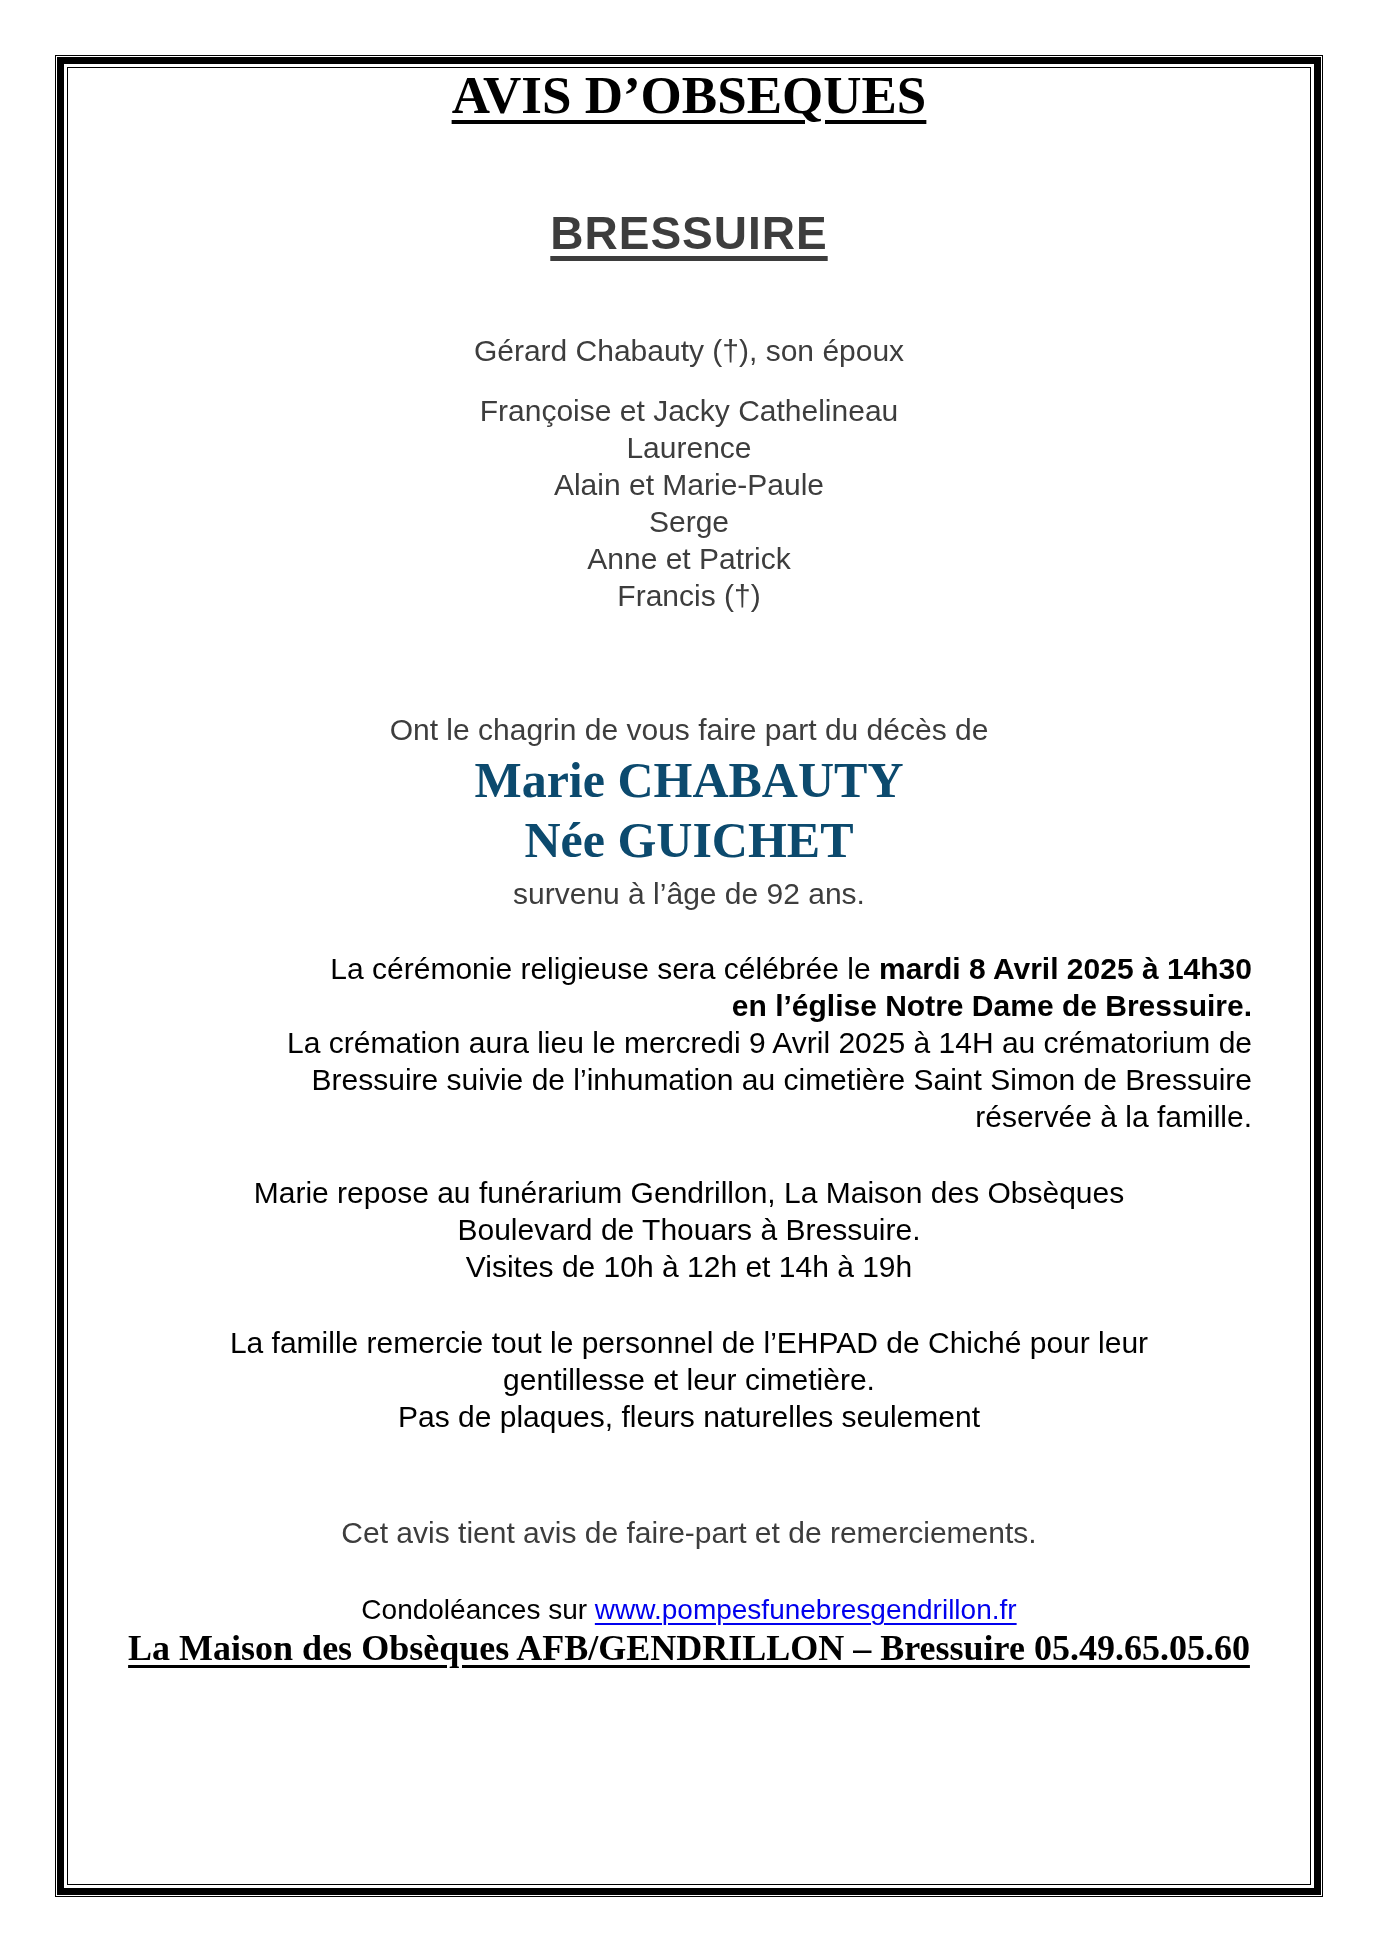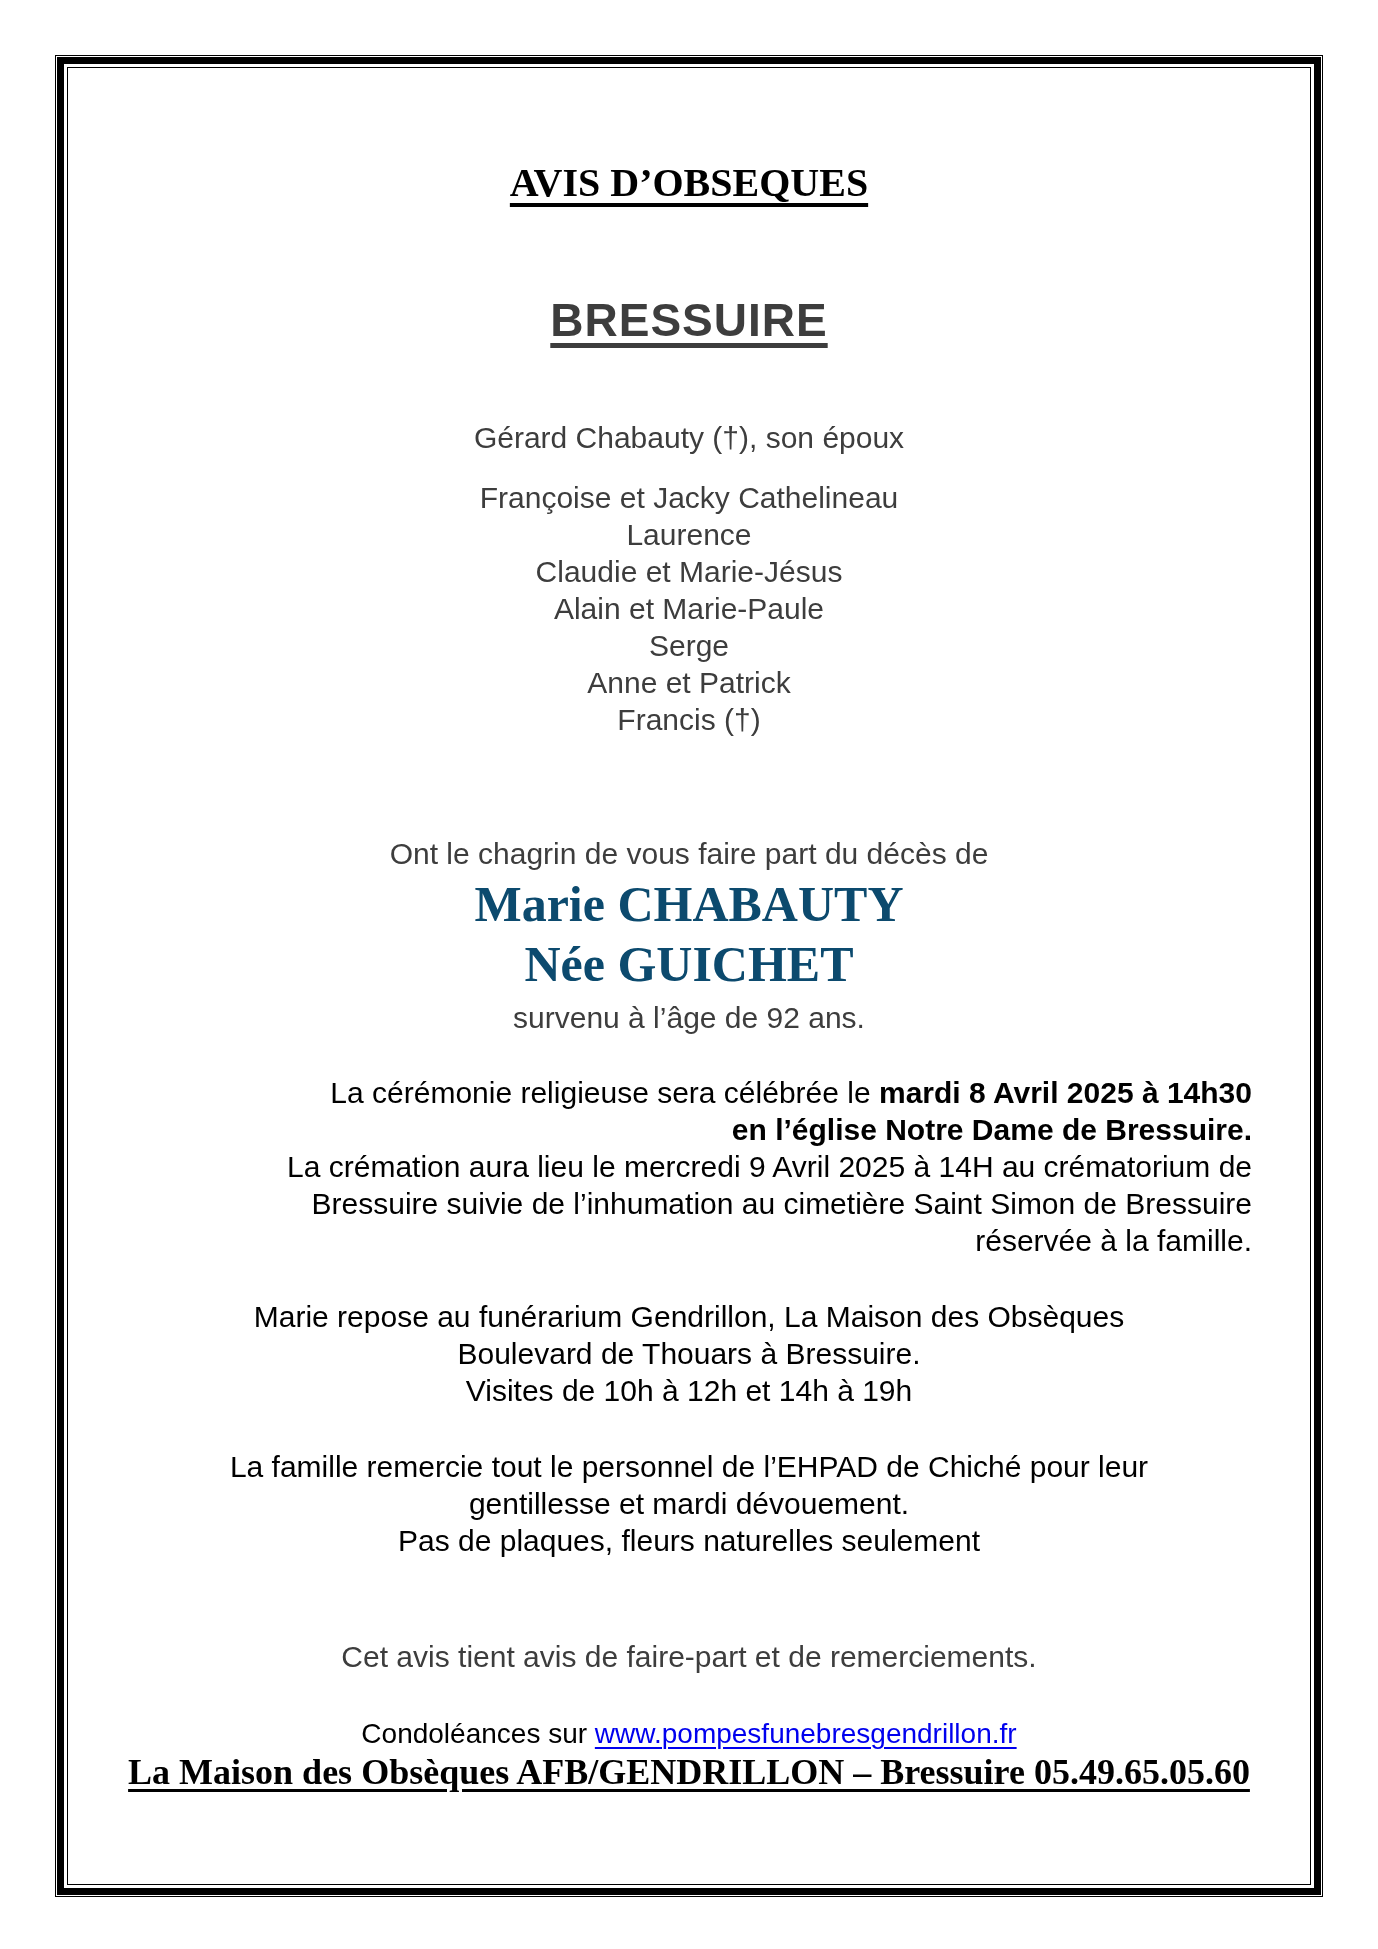--- a/index.html
+++ b/index.html
@@ -47,24 +47,23 @@
     height: 100%;
     box-sizing: border-box;
     padding: 0 58px;
     text-align: center;
     color: var(--text-black);
   }
   .line { white-space: nowrap; }
   .b { font-weight: bold; }
 
   .doc-title {
-    margin-top: 87px;
     font-family: "Liberation Serif", serif;
     font-weight: bold;
-    font-size: 40px;
+    font-size: 53px;
     line-height: 55px;
     color: #000;
     text-decoration: underline;
     text-decoration-thickness: 4px;
     text-underline-offset: 7px;
   }
   .city-title {
     margin-top: 84px;
     font-weight: bold;
     font-size: 46px;
@@ -136,21 +135,20 @@
 
           <div class="doc-title">AVIS D’OBSEQUES</div>
 
           <div class="city-title">BRESSUIRE</div>
 
           <div class="body-text gray spouse-line line">Gérard Chabauty (†), son époux</div>
 
           <div class="body-text gray names-block">
               <div class="line"><span>Françoise et Jacky Cathelineau</span></div>
               <div class="line"><span>Laurence</span></div>
-              <div class="line"><span>Claudie et Marie-Jésus</span></div>
               <div class="line"><span>Alain et Marie-Paule</span></div>
               <div class="line"><span>Serge</span></div>
               <div class="line"><span>Anne et Patrick</span></div>
               <div class="line"><span>Francis (†)</span></div>
             </div>
 
           <div class="body-text gray announce-line line">Ont le chagrin de vous faire part du décès de</div>
 
           <div class="deceased-name">
             <div class="line">Marie CHABAUTY</div>
@@ -168,21 +166,21 @@
             </div>
 
           <div class="body-text black repose-block">
               <div class="line"><span>Marie repose au funérarium Gendrillon, La Maison des Obsèques</span></div>
               <div class="line"><span>Boulevard de Thouars à Bressuire.</span></div>
               <div class="line"><span>Visites de 10h à 12h et 14h à 19h</span></div>
             </div>
 
           <div class="body-text black thanks-block">
               <div class="line"><span>La famille remercie tout le personnel de l’EHPAD de Chiché pour leur</span></div>
-              <div class="line"><span>gentillesse et mardi dévouement.</span></div>
+              <div class="line"><span>gentillesse et leur cimetière.</span></div>
               <div class="line"><span>Pas de plaques, fleurs naturelles seulement</span></div>
             </div>
 
           <div class="body-text gray notice-line line">Cet avis tient avis de faire-part et de remerciements.</div>
 
           <div class="condolences-line line">
             <span>Condoléances sur </span><a href="#">www.pompesfunebresgendrillon.fr</a>
           </div>
 
           <div class="footer-line line">La Maison des Obsèques AFB/GENDRILLON – Bressuire 05.49.65.05.60</div>

